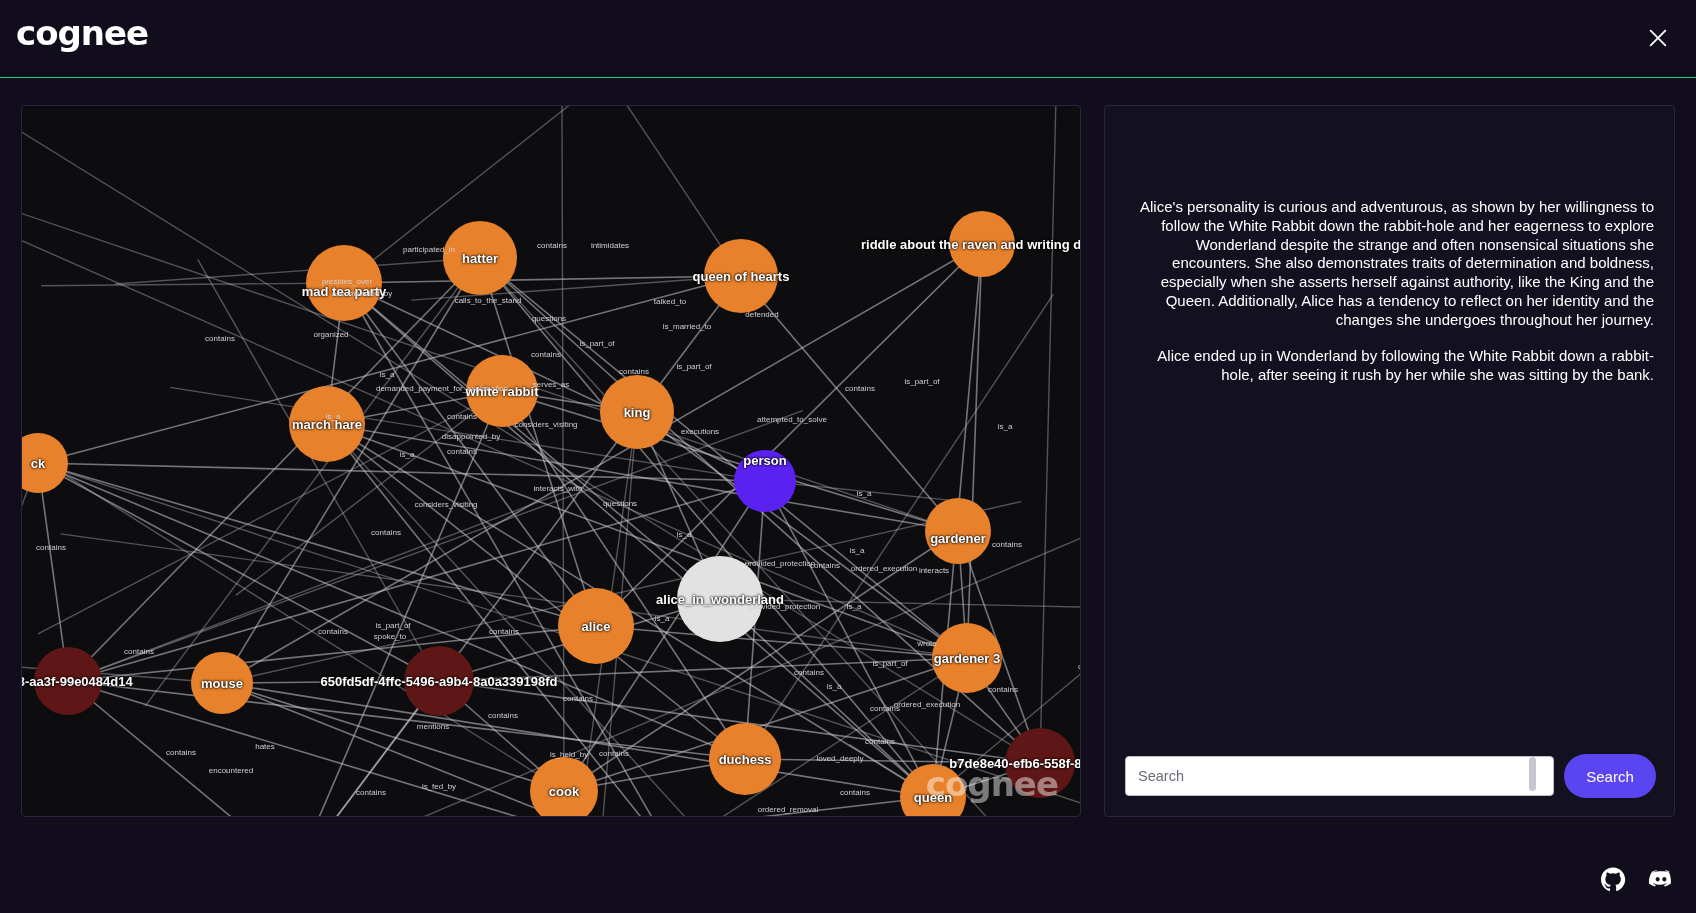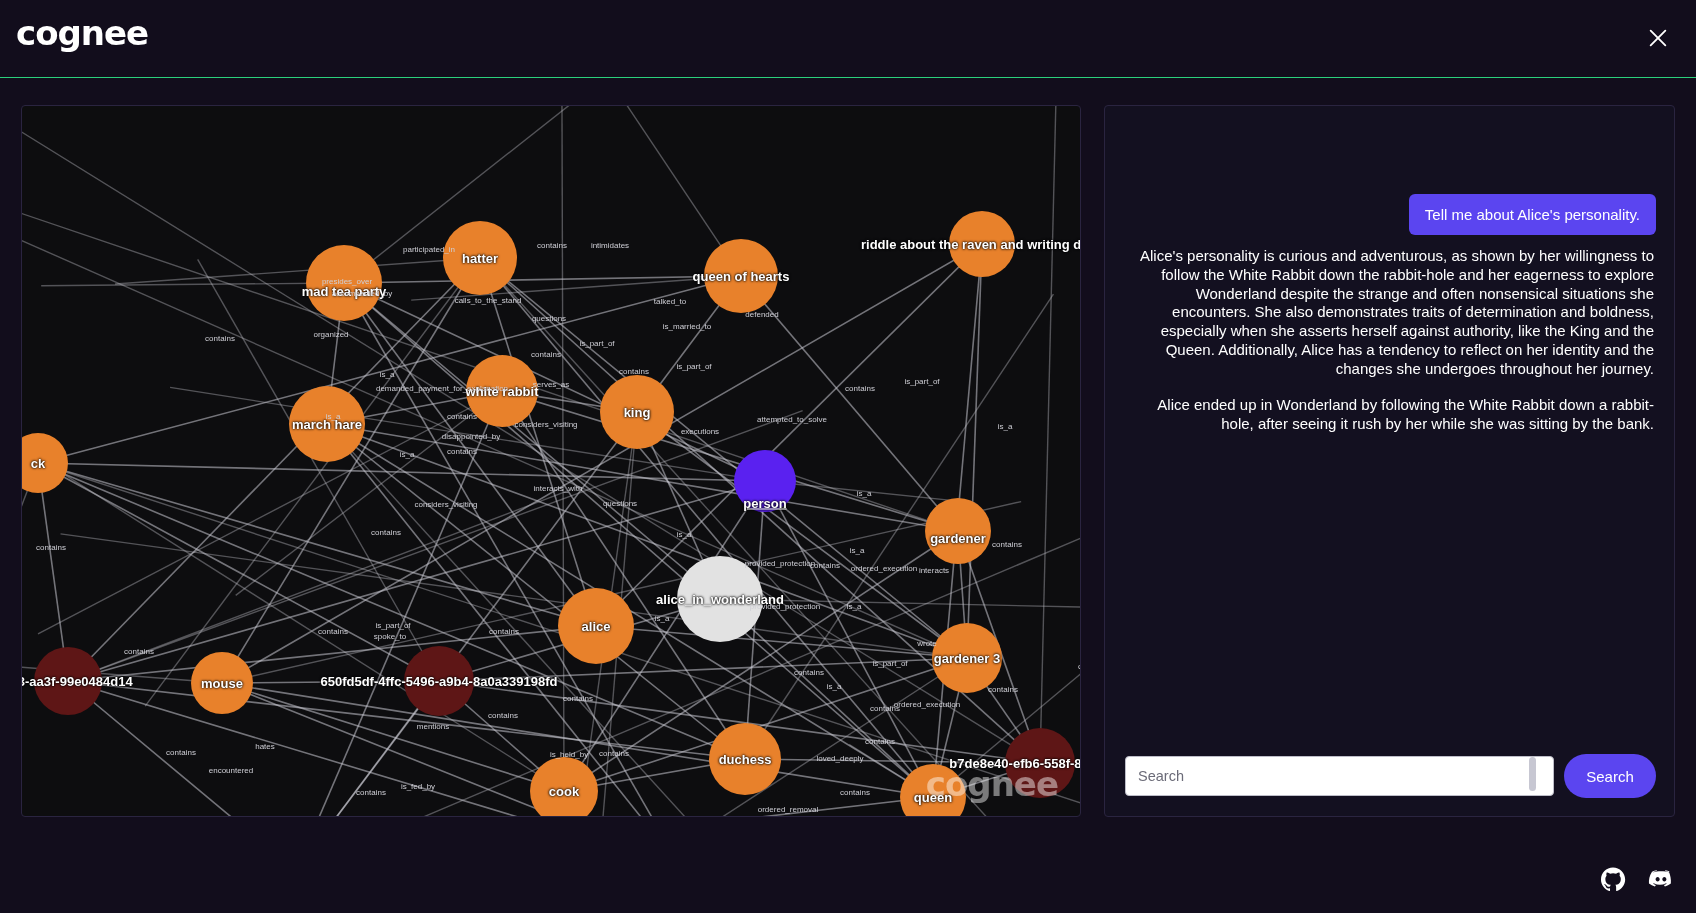--- a/index.html
+++ b/index.html
@@ -289,21 +289,21 @@
         <circle cx="16" cy="357" r="30" fill="#e8812b"></circle>
       </svg>
     <div id="graph-overlay" style="position:absolute;inset:0;">
         <div class="node-label" style="left: 458px; top: 152px;">hatter</div>
         <div class="node-label" style="left: 322px; top: 177px; margin-top: 8px;">mad tea party</div>
         <div class="node-label" style="left: 719px; top: 170px;">queen of hearts</div>
         <div class="node-label" style="left: 960px; top: 138px;">riddle about the raven and writing desk</div>
         <div class="node-label" style="left: 480px; top: 285px;">white rabbit</div>
         <div class="node-label" style="left: 305px; top: 318px;">march hare</div>
         <div class="node-label" style="left: 615px; top: 306px;">king</div>
-        <div class="node-label" style="left: 743px; top: 397px; text-decoration: underline;">person</div>
+        <div class="node-label" style="left: 743px; top: 354px;">person</div>
         <div class="node-label" style="left: 936px; top: 432px;">gardener</div>
         <div class="node-label" style="left: 574px; top: 520px;">alice</div>
         <div class="node-label" style="left: 698px; top: 493px;">alice_in_wonderland</div>
         <div class="node-label" style="left: 945px; top: 552px;">gardener 3</div>
         <div class="node-label" style="left: 200px; top: 577px;">mouse</div>
         <div class="node-label" style="left: 417px; top: 575px;">650fd5df-4ffc-5496-a9b4-8a0a339198fd</div>
         <div class="node-label" style="left: 46px; top: 575px;">ac3-aa3f-99e0484d14</div>
         <div class="node-label" style="left: 723px; top: 653px;">duchess</div>
         <div class="node-label" style="left: 1018px; top: 657px;">b7de8e40-efb6-558f-85da-63b</div>
         <div class="node-label" style="left: 911px; top: 691px;">queen</div>
@@ -374,30 +374,29 @@
         <div class="edge-label" style="left: 818px; top: 652px;">loved_deeply</div>
         <div class="edge-label" style="left: 858px; top: 635px;">contains</div>
         <div class="edge-label" style="left: 863px; top: 602px;">contains</div>
         <div class="edge-label" style="left: 547px; top: 648px;">is_held_by</div>
         <div class="edge-label" style="left: 243px; top: 640px;">hates</div>
         <div class="edge-label" style="left: 159px; top: 646px;">contains</div>
         <div class="edge-label" style="left: 209px; top: 664px;">encountered</div>
         <div class="edge-label" style="left: 833px; top: 686px;">contains</div>
         <div class="edge-label" style="left: 766px; top: 703px;">ordered_removal</div>
         <div class="edge-label" style="left: 349px; top: 686px;">contains</div>
-        <div class="edge-label" style="left: 396px; top: 680px;">is_fed_by</div>
+        <div class="edge-label" style="left: 417px; top: 680px;">is_fed_by</div>
         <div class="edge-label" style="left: 265px; top: 712px;">met</div>
       </div>
     <div class="graph-watermark">cognee</div>
   </div>
 
   <div class="chat-panel">
 
     <div class="messages" id="messages">
-        <div class="msg-user">Tell me about Alice's personality.</div>
         <div class="msg-bot">Alice's personality is curious and adventurous, as shown by her willingness to follow the White Rabbit down the rabbit-hole and her eagerness to explore Wonderland despite the strange and often nonsensical situations she encounters. She also demonstrates traits of determination and boldness, especially when she asserts herself against authority, like the King and the Queen. Additionally, Alice has a tendency to reflect on her identity and the changes she undergoes throughout her journey.</div>
         <div class="msg-bot">Alice ended up in Wonderland by following the White Rabbit down a rabbit-hole, after seeing it rush by her while she was sitting by the bank.</div>
       </div>
 
     <div class="search-row">
       <input class="search-input" type="text" value="" placeholder="Search" style="">
       <div class="search-scrollbar"></div>
       <button class="search-btn">Search</button>
     </div>
   </div>

